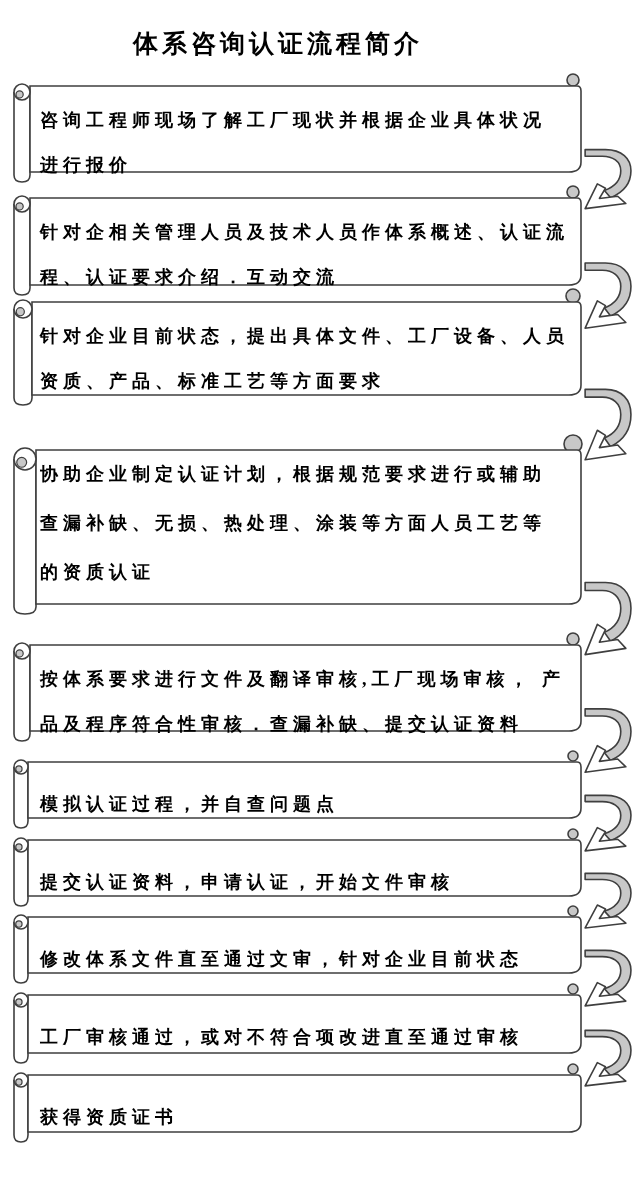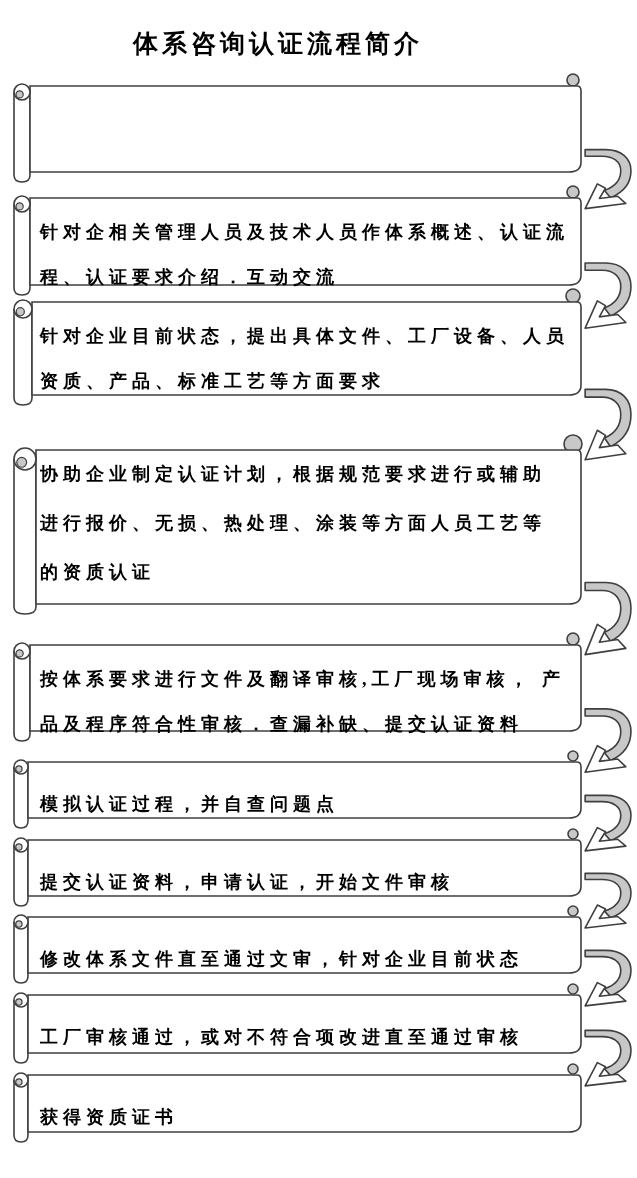--- a/index.html
+++ b/index.html
@@ -31,20 +31,24 @@
   <div class="title">体系咨询认证流程简介</div>
 
   <div class="flow-item lines-2" style="top:70px;height:116px;">
     <svg class="scroll" width="572" height="116" viewBox="0 0 572 116">
         <path d="M2,22 L2,105 Q2,112 10,112 Q18,112 18,105 L18,22" fill="#fff" stroke="#3f3f3f" stroke-width="1.6"></path>
         <circle cx="561" cy="10" r="6" fill="#c8c8c8" stroke="#3f3f3f" stroke-width="1.6"></circle>
         <path d="M18,102 L18,16 L565,16 Q569,16 569,21 L569,92 Q569,102 557,102 Z" fill="#fff" stroke="#3f3f3f" stroke-width="1.6"></path>
         <circle cx="10" cy="22" r="8" fill="#fff" stroke="#3f3f3f" stroke-width="1.6"></circle>
         <circle cx="7.6" cy="24.4" r="3.6" fill="#c8c8c8" stroke="#3f3f3f" stroke-width="1.2"></circle>
       </svg>
+    <div class="step-text">
+      <div>咨询工程师现场了解工厂现状并根据企业具体状况</div>
+      <div>进行报价</div>
+    </div>
   </div>
 
   <div class="flow-item lines-2" style="top:182px;height:117px;">
     <svg class="scroll" width="572" height="117" viewBox="0 0 572 117">
         <path d="M2,22 L2,106 Q2,113 10,113 Q18,113 18,106 L18,22" fill="#fff" stroke="#3f3f3f" stroke-width="1.6"></path>
         <circle cx="561" cy="10" r="6" fill="#c8c8c8" stroke="#3f3f3f" stroke-width="1.6"></circle>
         <path d="M18,103 L18,16 L565,16 Q569,16 569,21 L569,93 Q569,103 557,103 Z" fill="#fff" stroke="#3f3f3f" stroke-width="1.6"></path>
         <circle cx="10" cy="22" r="8" fill="#fff" stroke="#3f3f3f" stroke-width="1.6"></circle>
         <circle cx="7.6" cy="24.4" r="3.6" fill="#c8c8c8" stroke="#3f3f3f" stroke-width="1.2"></circle>
       </svg>
@@ -71,21 +75,21 @@
   <div class="flow-item lines-3" style="top:434px;height:184px;">
     <svg class="scroll" width="572" height="184" viewBox="0 0 572 184">
         <path d="M2,25 L2,173 Q2,180 13,180 Q24,180 24,173 L24,25" fill="#fff" stroke="#3f3f3f" stroke-width="1.6"></path>
         <circle cx="561" cy="10" r="9" fill="#c8c8c8" stroke="#3f3f3f" stroke-width="1.6"></circle>
         <path d="M24,170 L24,16 L565,16 Q569,16 569,21 L569,160 Q569,170 557,170 Z" fill="#fff" stroke="#3f3f3f" stroke-width="1.6"></path>
         <circle cx="13" cy="25" r="11" fill="#fff" stroke="#3f3f3f" stroke-width="1.6"></circle>
         <circle cx="9.7" cy="28.3" r="4.95" fill="#c8c8c8" stroke="#3f3f3f" stroke-width="1.2"></circle>
       </svg>
     <div class="step-text">
       <div>协助企业制定认证计划，根据规范要求进行或辅助</div>
-      <div>进行报价、无损、热处理、涂装等方面人员工艺等</div>
+      <div>查漏补缺、无损、热处理、涂装等方面人员工艺等</div>
       <div>的资质认证</div>
     </div>
   </div>
 
   <div class="flow-item lines-2" style="top:629px;height:116px;">
     <svg class="scroll" width="572" height="116" viewBox="0 0 572 116">
         <path d="M2,22 L2,105 Q2,112 10,112 Q18,112 18,105 L18,22" fill="#fff" stroke="#3f3f3f" stroke-width="1.6"></path>
         <circle cx="561" cy="10" r="6" fill="#c8c8c8" stroke="#3f3f3f" stroke-width="1.6"></circle>
         <path d="M18,102 L18,16 L565,16 Q569,16 569,21 L569,92 Q569,102 557,102 Z" fill="#fff" stroke="#3f3f3f" stroke-width="1.6"></path>
         <circle cx="10" cy="22" r="8" fill="#fff" stroke="#3f3f3f" stroke-width="1.6"></circle>

